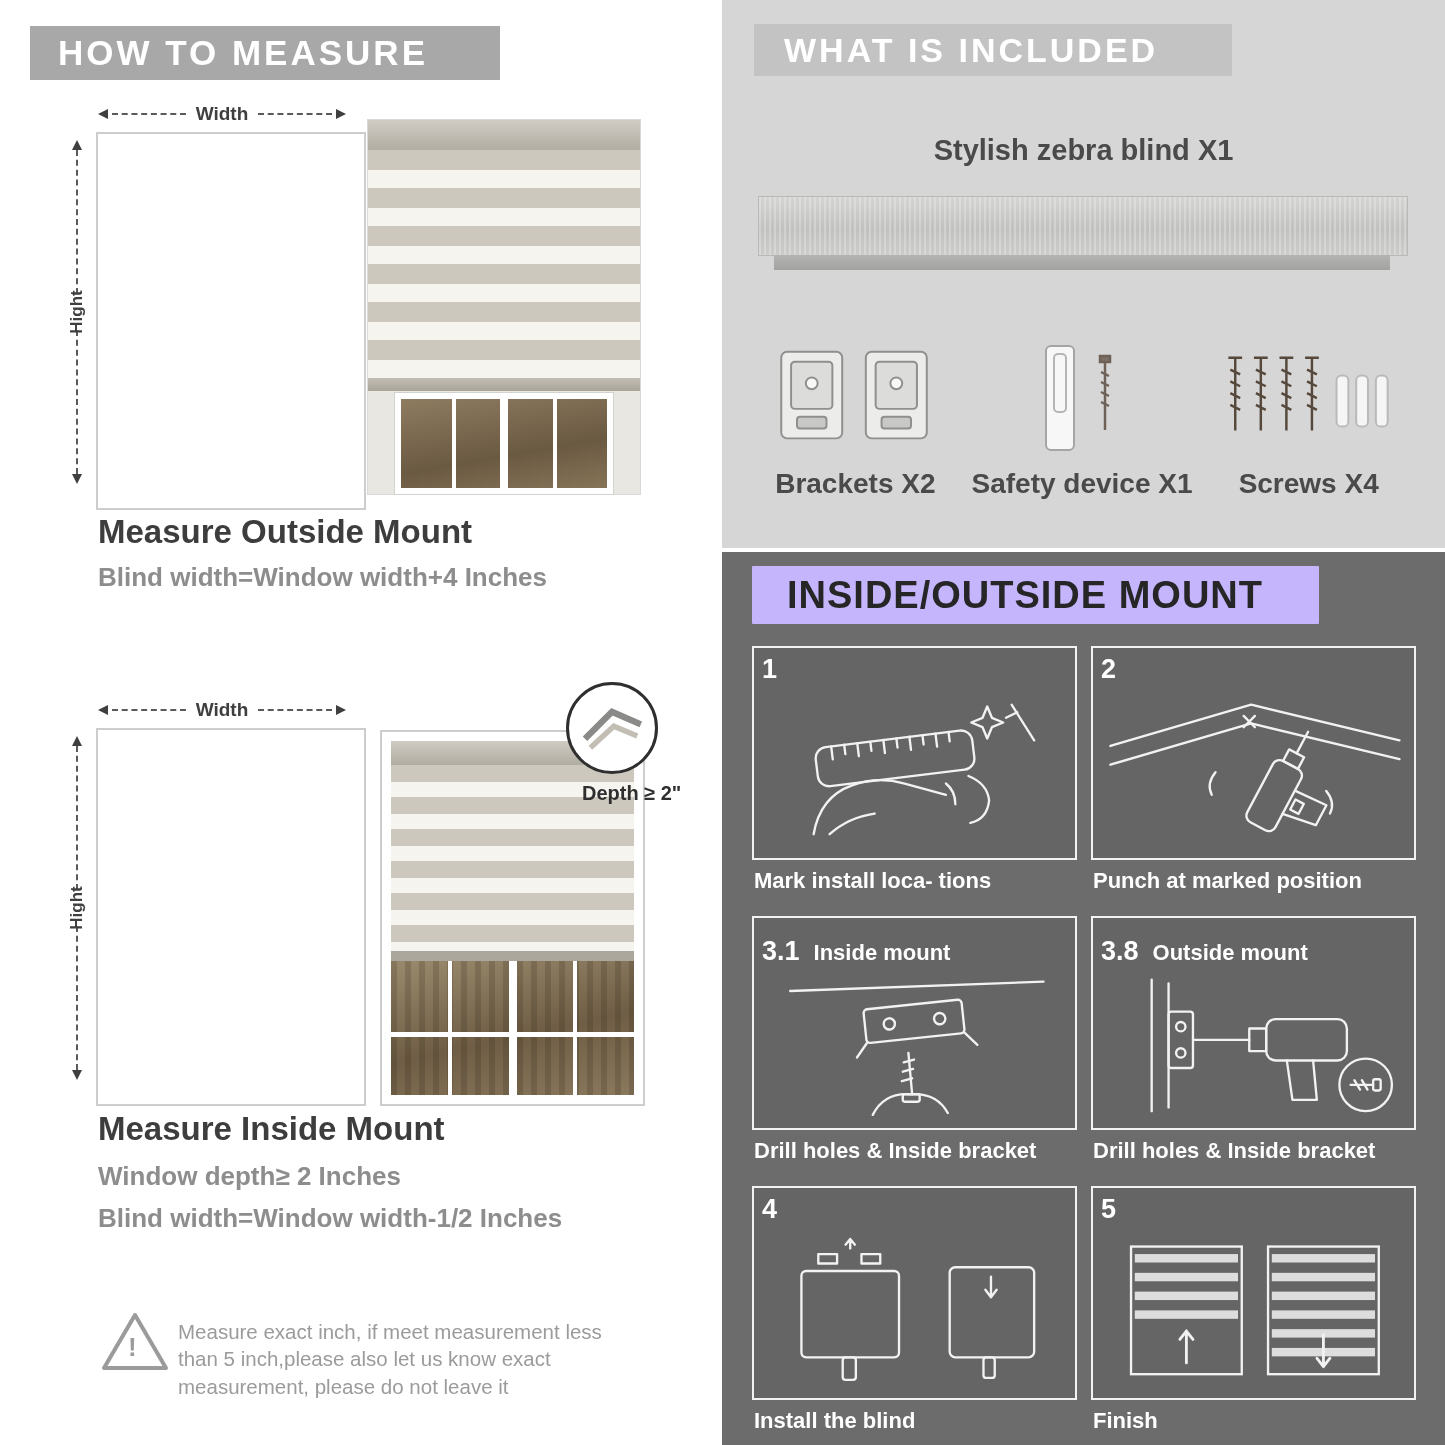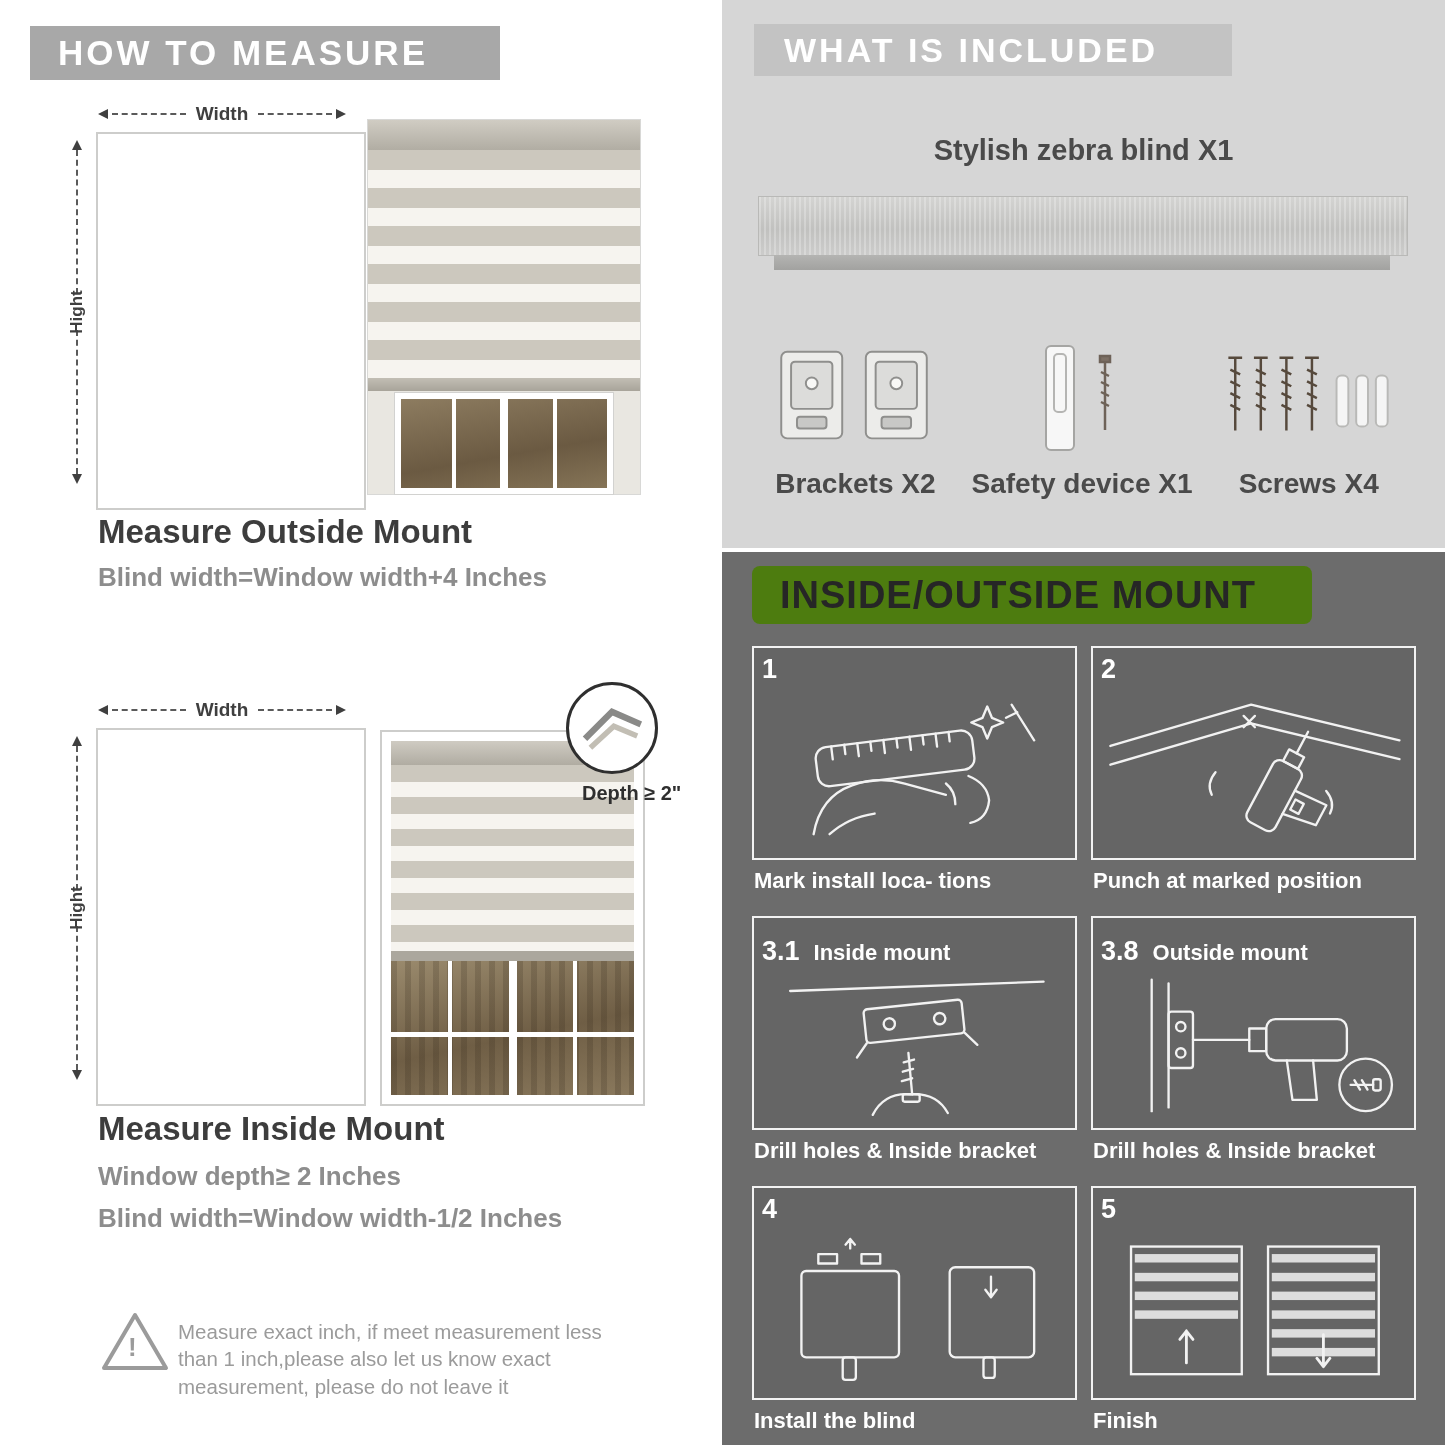--- a/index.html
+++ b/index.html
@@ -88,22 +88,22 @@
               linear-gradient(180deg,#d4d4d2 0%,#c1c1bf 55%,#cccccb 100%);}
   .headrail-under{position:absolute;left:52px;top:255px;width:616px;height:15px;
                   background:linear-gradient(180deg,#b4b4b2,#a2a2a0);}
   .items-row{position:absolute;left:20px;top:312px;width:680px;display:flex;}
   .item{flex:1;display:flex;flex-direction:column;align-items:center;}
   .item .icon-box{height:148px;display:flex;align-items:flex-end;justify-content:center;}
   .item-label{font-size:28px;font-weight:bold;color:#4a4a4a;margin-top:8px;white-space:nowrap;}
 
   
   .right-bottom{position:absolute;left:722px;top:552px;width:723px;height:893px;background:#6c6c6c;}
-  .mount-header{position:absolute;left:30px;top:14px;width:532px;height:58px;background:#4d7c0f;border-radius:8px;
-                color:#262626;font-size:38px;font-weight:bold;letter-spacing:1px;line-height:58px;padding-left:28px;}
+  .mount-header{position:absolute;left:30px;top:14px;width:532px;height:58px;background:#c4b5fd;border-radius:1px;
+                color:#262626;font-size:38px;font-weight:bold;letter-spacing:1px;line-height:58px;padding-left:35px;}
   .steps-grid{position:absolute;left:30px;top:94px;width:664px;display:grid;grid-template-columns:1fr 1fr;column-gap:14px;}
   .step{display:flex;flex-direction:column;margin-bottom:10px;}
   .step-panel{height:198px;border:2px solid #f2f2f2;background:rgba(0,0,0,.06);display:flex;flex-direction:column;padding:6px 8px;}
   .step-head{display:flex;align-items:baseline;gap:14px;color:#fff;font-weight:bold;}
   .step-num{font-size:27px;}
   .step-label{font-size:22px;margin-top:16px;}
   .step-art{flex:1;width:100%;}
   .step-caption{color:#fff;font-weight:bold;font-size:22px;margin:8px 0 12px 2px;min-height:26px;}
 </style>
 </head>
@@ -181,21 +181,21 @@
     <div class="section-title" style="left:98px;top:1110px;">Measure Inside Mount</div>
     <div class="measure-line" style="left:98px;top:1161px;">Window depth≥ 2 Inches</div>
     <div class="measure-line" style="left:98px;top:1203px;">Blind width=Window width-1/2 Inches</div>
 
     <div class="warn-icon">
       <svg width="70" height="64" viewBox="0 0 70 64">
         <path d="M35 5 L66 58 H4 Z" fill="none" stroke="#9b9b9b" stroke-width="4" stroke-linejoin="round"></path>
       </svg>
       <span class="warn-excl">!</span>
     </div>
-    <div class="warn-text">Measure exact inch, if meet measurement less than 1 inch,please also let us know exact measurement, please do not leave it</div>
+    <div class="warn-text">Measure exact inch, if meet measurement less than 5 inch,please also let us know exact measurement, please do not leave it</div>
   </section>
 
   <section class="right-top">
     <div class="inc-header">
       <span>WHAT IS INCLUDED</span>
     </div>
     <div class="product-label">Stylish zebra blind X1</div>
     <div class="headrail"></div>
     <div class="headrail-under"></div>
 

